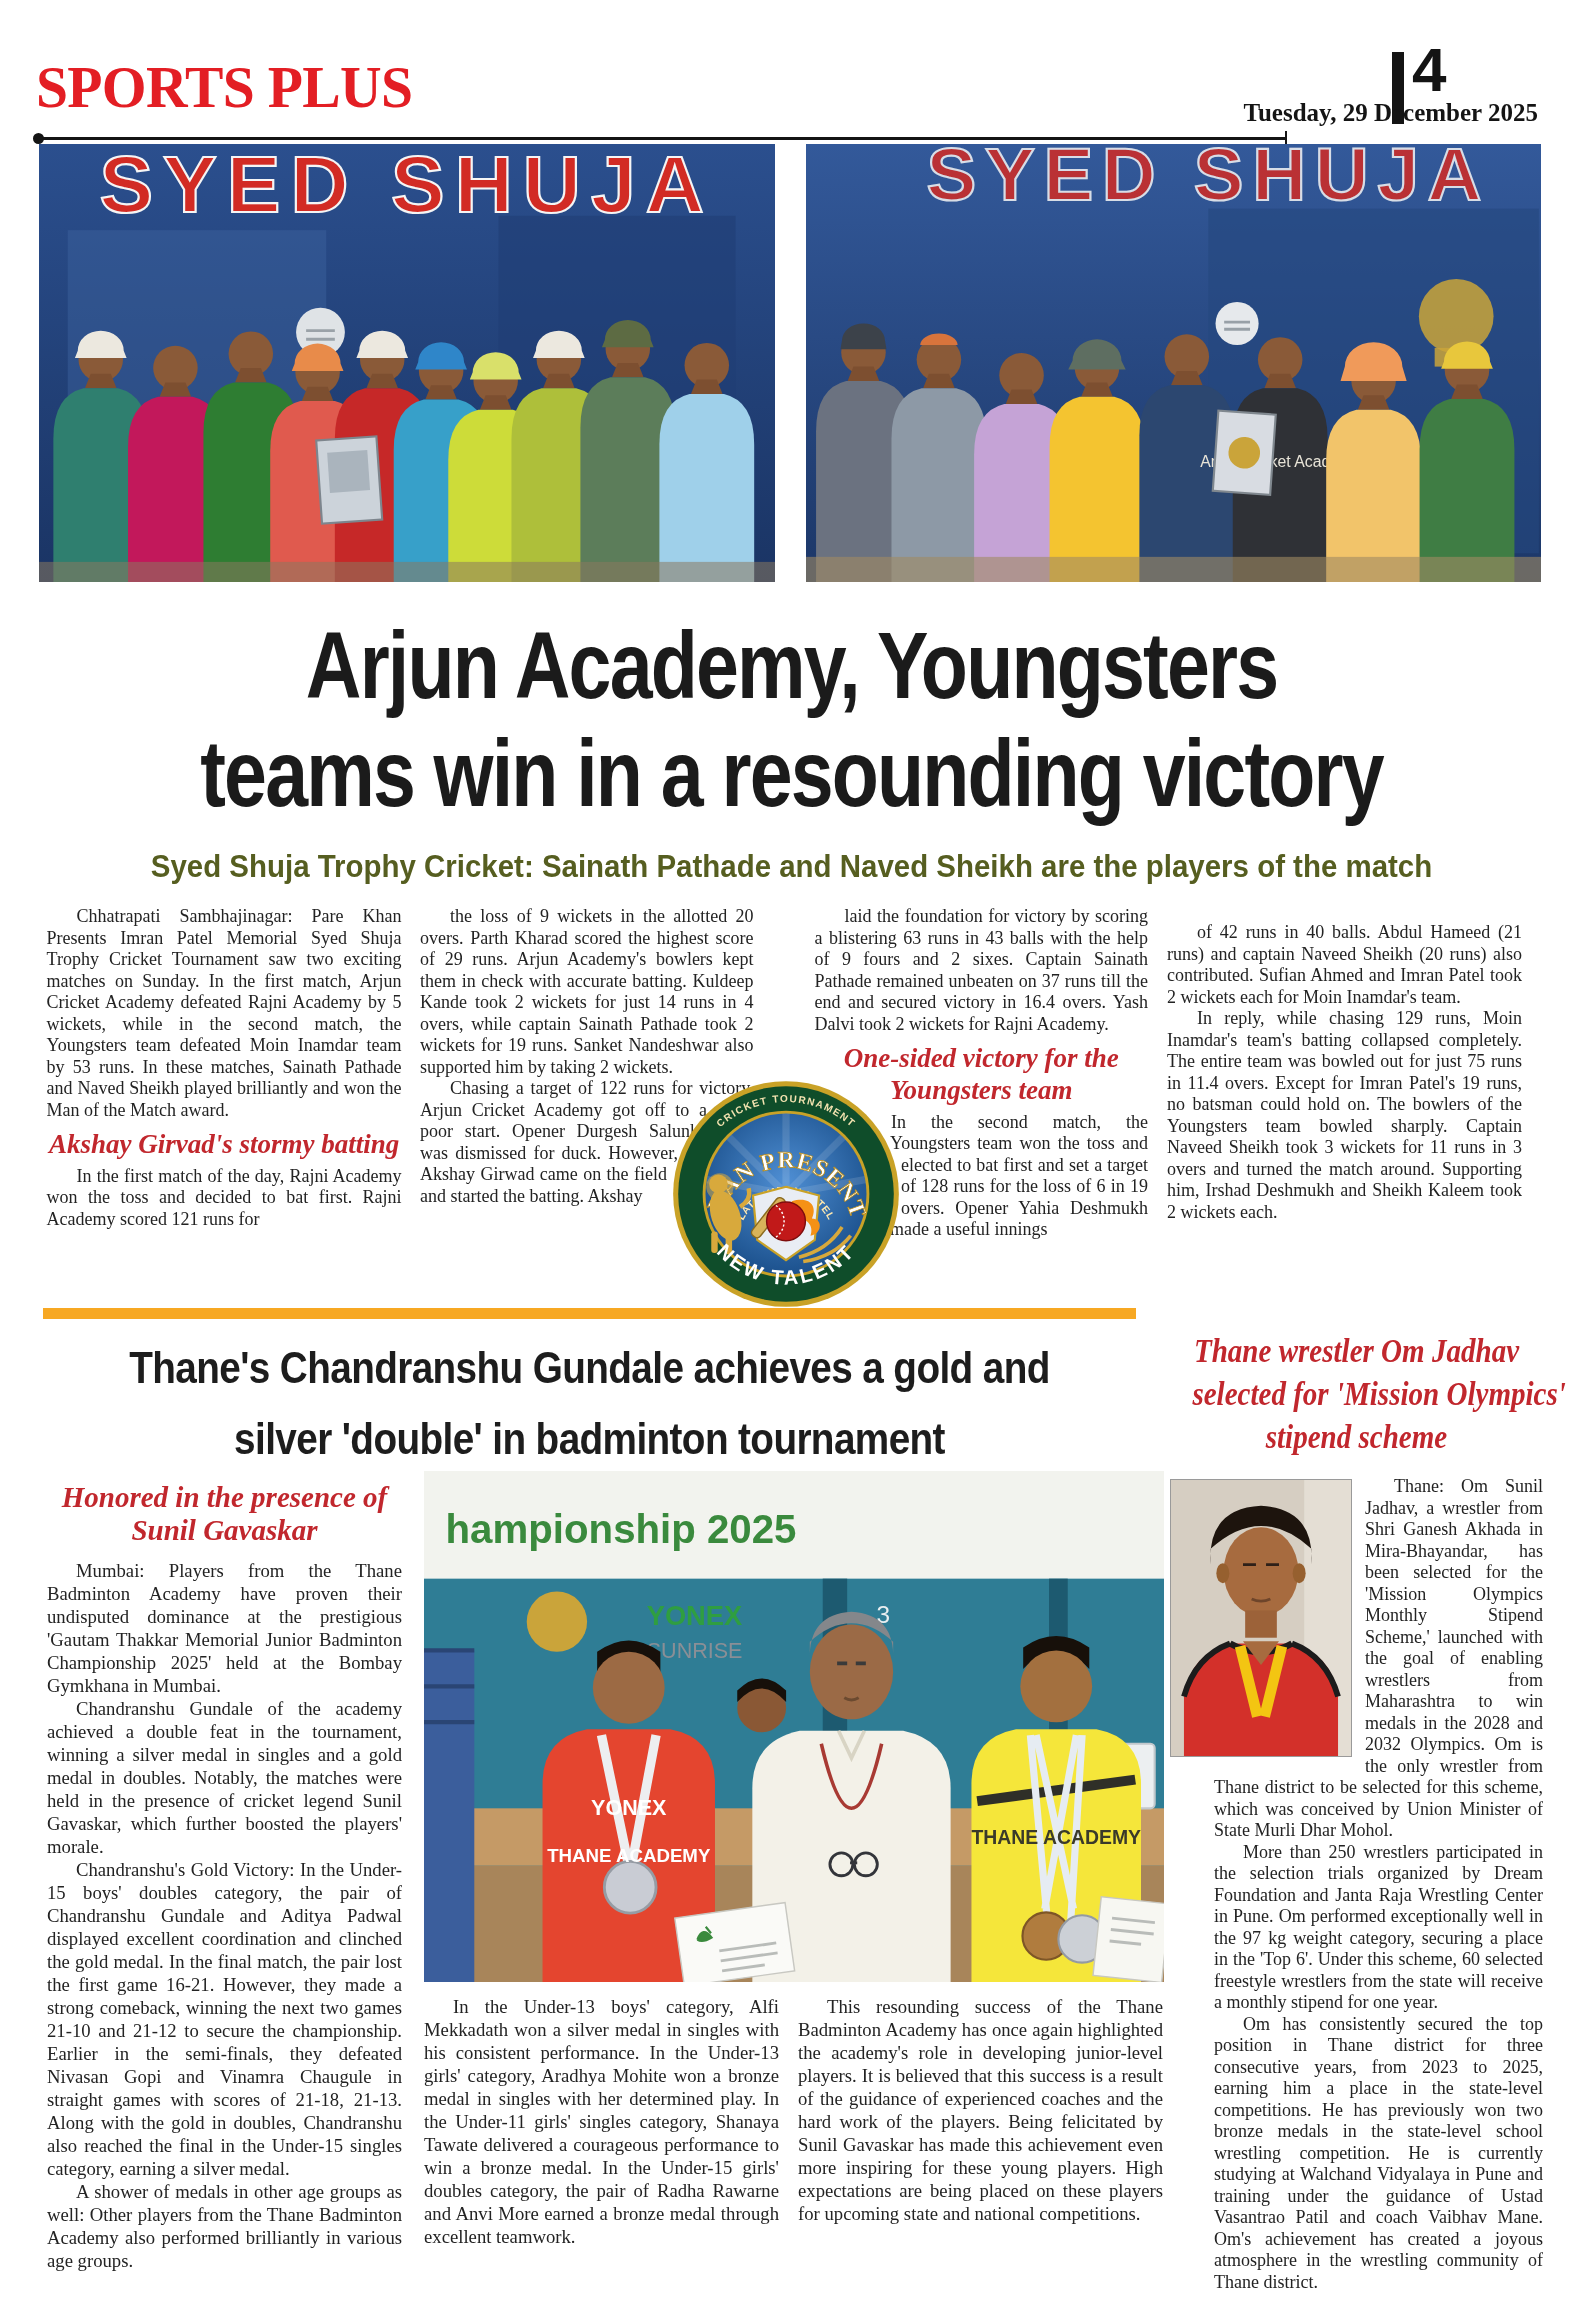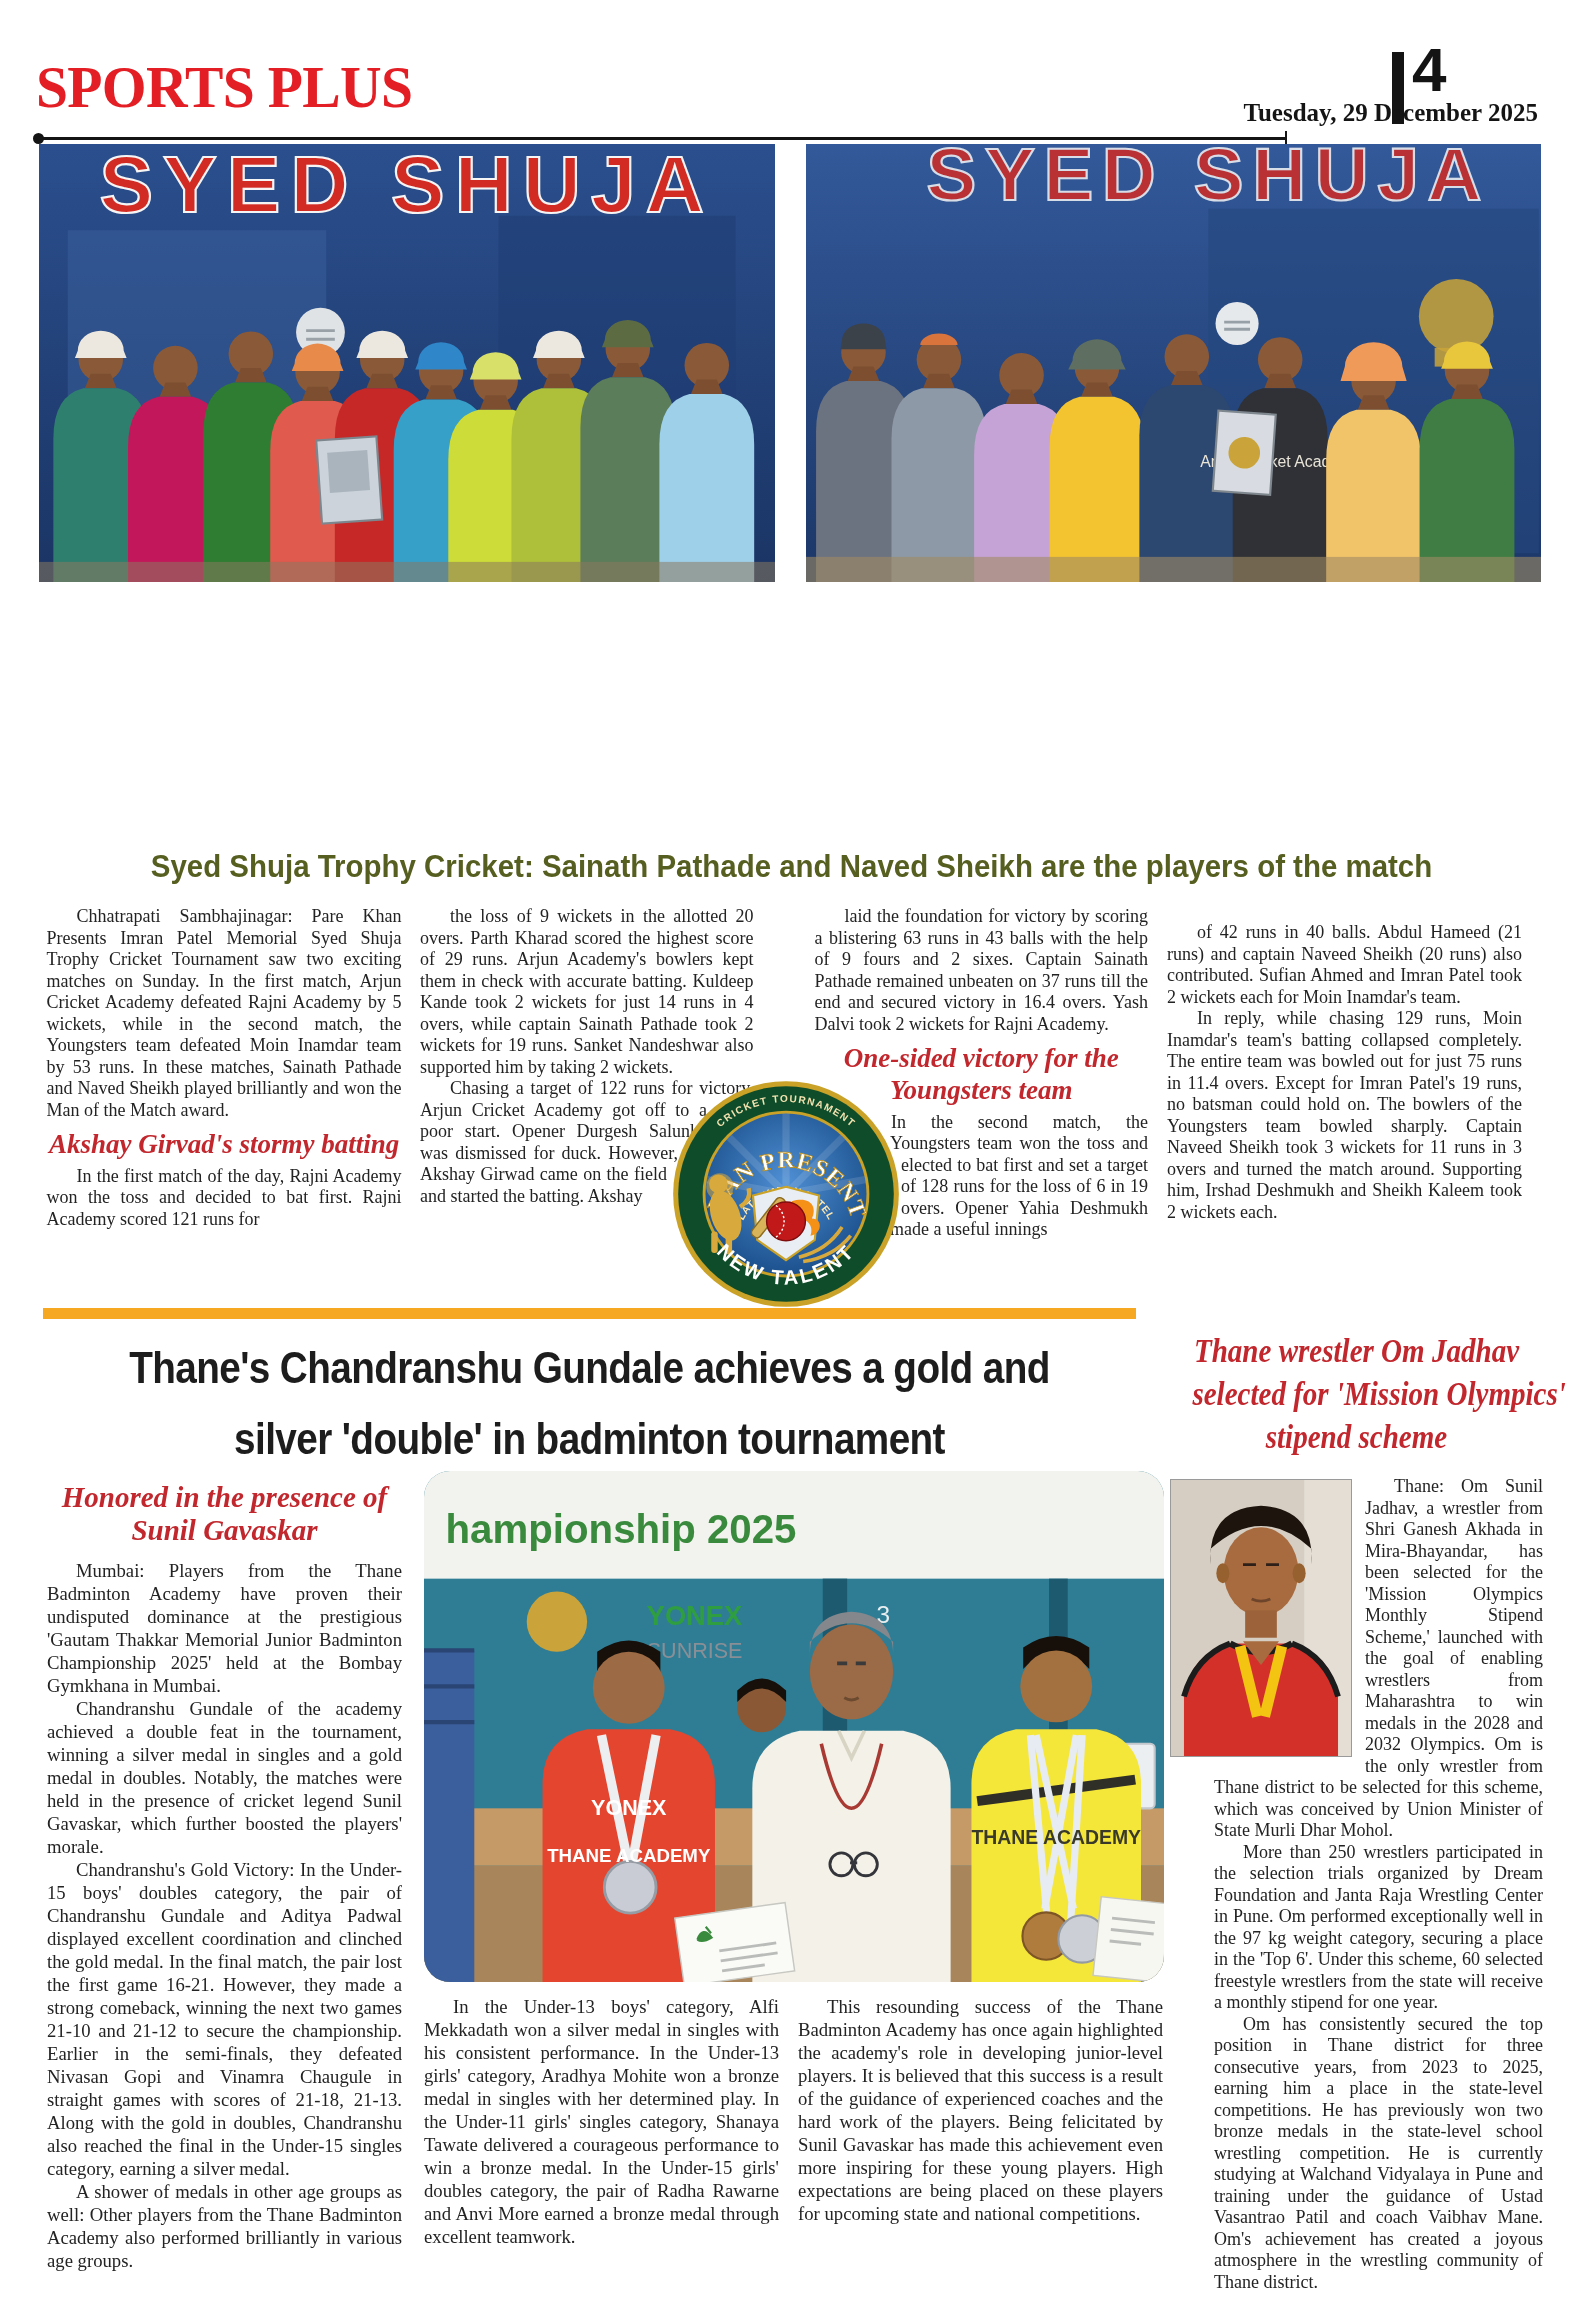--- a/index.html
+++ b/index.html
@@ -18,21 +18,21 @@
   .head-rule{position:absolute;left:37px;top:137px;width:1249px;height:2.9px;background:#141414;}
   .head-rule::before{content:"";position:absolute;left:-4.3px;top:-4.3px;width:11.5px;height:11.5px;
                      border-radius:50%;background:#141414;}
   .head-rule::after{content:"";position:absolute;right:-1.4px;top:-5.7px;width:2.9px;height:14.4px;background:#141414;}
 
   
   .photo{position:absolute;overflow:hidden;}
   .photo svg{display:block;width:100%;height:100%;}
   .photo-cricket-left{left:39px;top:144px;width:736px;height:438px;}
   .photo-cricket-right{left:806px;top:144px;width:735px;height:438px;}
-  .photo-badminton{left:424px;top:1471px;width:740px;height:511px;border-radius:26px;}
+  .photo-badminton{left:424px;top:1471px;width:740px;height:511px;}
 
   
   .headline-xl{position:absolute;left:0;width:1583px;text-align:center;
                font-family:"Liberation Sans",sans-serif;font-weight:bold;color:#1b1b1b;
                font-size:94px;line-height:108px;letter-spacing:-2.2px;}
   .headline-xl .hl{transform:scaleX(.82);transform-origin:center;}
   .hl1{top:612px;}
   .kicker{position:absolute;left:0;top:849px;width:1583px;text-align:center;
           font-family:"Liberation Sans",sans-serif;font-weight:bold;font-size:31px;
           color:#565e20;transform:scaleX(.95);}
@@ -205,20 +205,24 @@
           <path d="M-32,-12 A32,28 0 0 1 32,-12 L36,-2 L-36,-2 Z" fill="#e8c73c"></path>
         </g>
       <g transform="translate(610,430) rotate(4)">
         <rect x="-40" y="-56" width="80" height="112" fill="#d8dce2" stroke="#80888f" stroke-width="3"></rect>
         <circle r="22" fill="#caa43a"></circle>
       </g>
       <rect x="0" y="575" width="1023" height="35" fill="#a08a62" opacity=".6"></rect>
     </svg>
   </div>
 
+  <div class="headline-xl hl1">
+    <div class="hl">Arjun Academy, Youngsters</div>
+    <div class="hl">teams win in a resounding victory</div>
+  </div>
   <div class="kicker">Syed Shuja Trophy Cricket: Sainath Pathade and Naved Sheikh are the players of the match</div>
 
   <div class="lead-cols">
     <div class="col lc1">
       <p>Chhatrapati Sambhajinagar: Pare Khan Presents Imran Patel Memorial Syed Shuja Trophy Cricket Tournament saw two exciting matches on Sunday. In the first match, Arjun Cricket Academy defeated Rajni Academy by 5 wickets, while in the second match, the Youngsters team defeated Moin Inamdar team by 53 runs. In these matches, Sainath Pathade and Naved Sheikh played brilliantly and won the Man of the Match award.</p>
       <p class="red-subhead">Akshay Girvad's stormy batting</p>
       <p>In the first match of the day, Rajni Academy won the toss and decided to bat first. Rajni Academy scored 121 runs for</p>
     </div>
     <div class="col lc2">
       <i class="sp" style="width:21.5px;margin-top:174px"></i>

